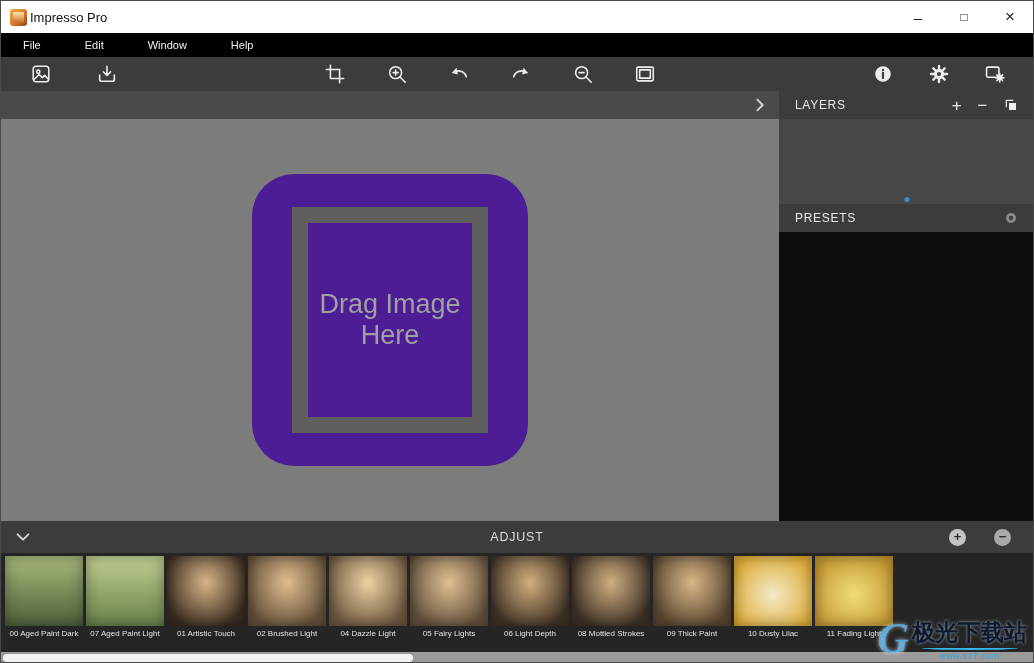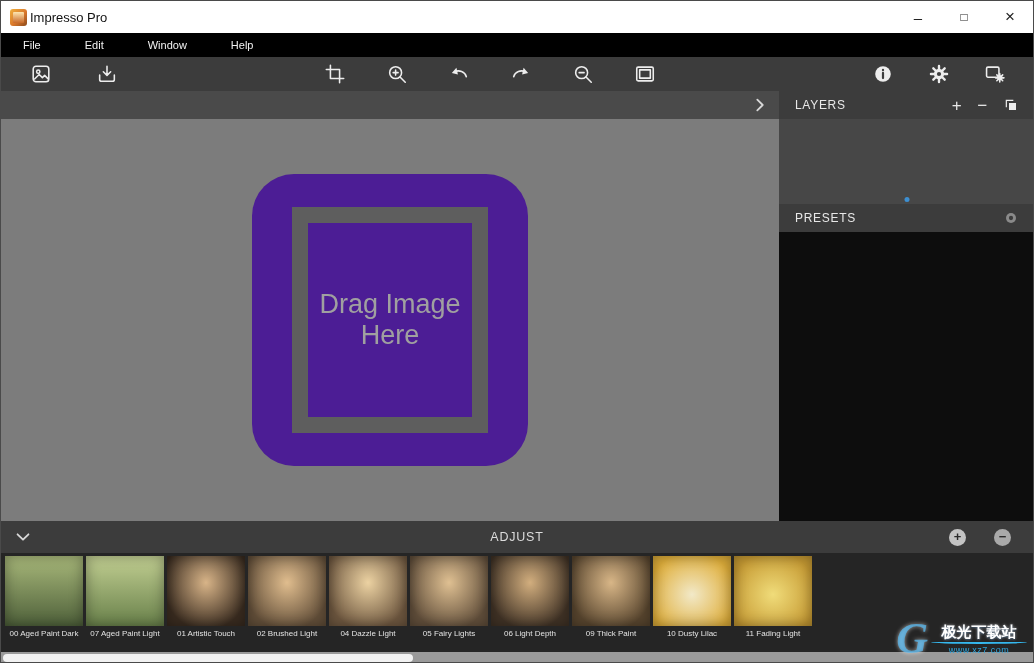--- a/index.html
+++ b/index.html
@@ -69,21 +69,21 @@
   .plabel { margin-top: 3px; font-size: 8px; color: #e2e2e2; text-align: center; line-height: 1.3; }
 
   
   .hscrollbar { position: absolute; top: 651px; left: 0; width: 100%; height: 12px; background: #9a9a9a; }
   .hthumb { position: absolute; left: 2px; top: 2px; width: 410px; height: 8px; background: #f2f2f2; border-radius: 4px; cursor: pointer; }
 
   
   .watermark { position: absolute; right: 6px; bottom: 1px; z-index: 9; display: flex; align-items: center; pointer-events: none; }
   .wm-logo { font-size: 44px; font-weight: bold; font-style: italic; color: rgba(90,185,240,.75); text-shadow: 0 0 4px rgba(255,255,255,.6); margin-right: 3px; line-height: 1; font-family: "Liberation Serif", serif; }
   .wm-col { display: flex; flex-direction: column; align-items: center; }
-  .wm-name { font-size: 15px; font-weight: bold; color: #ffffff; text-shadow: 0 1px 2px rgba(0,60,120,.4), 0 0 3px rgba(255,255,255,.7); }
+  .wm-name { font-size: 23px; font-weight: bold; color: #0f172a; text-shadow: 0 1px 2px rgba(0,60,120,.4), 0 0 3px rgba(255,255,255,.7); }
   .wm-underline { width: 96px; height: 4px; border-bottom: 2px solid #35b8ee; border-radius: 50%; margin-top: -2px; }
   .wm-url { font-size: 9px; color: #2ea6dd; margin-top: 1px; letter-spacing: .5px; }
 </style>
 </head>
 <body>
 
 <div class="titlebar">
   <div class="app-icon"></div>
   <div class="window-title">Impresso Pro</div>
   <div class="win-controls">
@@ -263,20 +263,24 @@
     </div>
     <div class="preset">
       <div class="thumb" style="background: radial-gradient(at 50% 38%, rgb(223, 192, 146) 0%, rgb(99, 80, 60) 78%);"></div>
       <div class="plabel">05 Fairy Lights</div>
     </div>
     <div class="preset">
       <div class="thumb" style="background: radial-gradient(at 50% 38%, rgb(210, 174, 126) 0%, rgb(65, 51, 38) 78%);"></div>
       <div class="plabel">06 Light Depth</div>
     </div>
     <div class="preset">
+      <div class="thumb" style="background: radial-gradient(at 50% 38%, rgb(207, 174, 128) 0%, rgb(62, 50, 38) 78%);"></div>
+      <div class="plabel">08 Mottled Strokes</div>
+    </div>
+    <div class="preset">
       <div class="thumb" style="background: radial-gradient(at 50% 38%, rgb(216, 182, 135) 0%, rgb(89, 70, 47) 78%);"></div>
       <div class="plabel">09 Thick Paint</div>
     </div>
     <div class="preset">
       <div class="thumb" style="background: radial-gradient(at 50% 55%, rgb(242, 233, 200) 0%, rgb(223, 174, 58) 80%);"></div>
       <div class="plabel">10 Dusty Lilac</div>
     </div>
     <div class="preset">
       <div class="thumb" style="background: radial-gradient(at 50% 55%, rgb(240, 220, 122) 0%, rgb(198, 154, 51) 80%);"></div>
       <div class="plabel">11 Fading Light</div>

